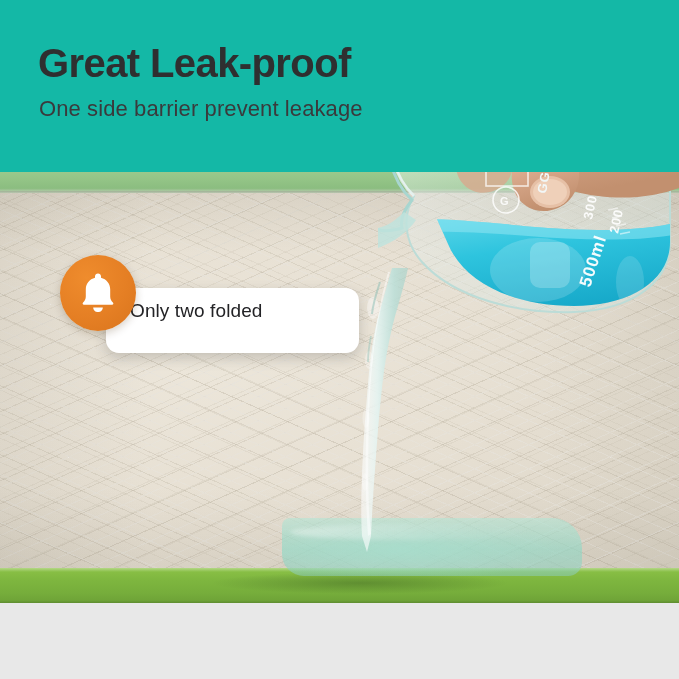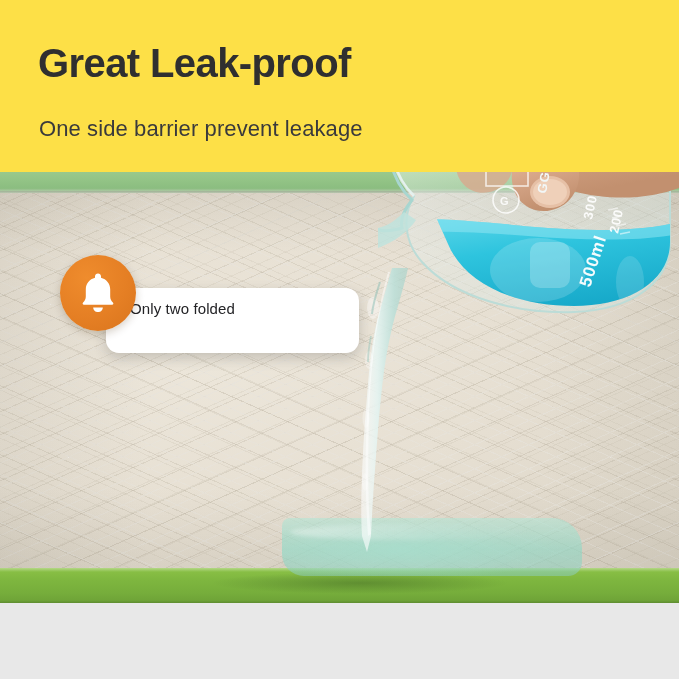--- a/index.html
+++ b/index.html
@@ -1,25 +1,25 @@
 <!DOCTYPE html>
 <html><head>
 <meta charset="utf-8">
 <style>
   html,body{margin:0;padding:0;background:#fff;}
   body{width:679px;height:679px;overflow:hidden;font-family:"Liberation Sans",sans-serif;}
 
   #scene{position:relative;width:679px;height:679px;background:#e8e8e8;overflow:hidden;}
 
   
-  .header{position:absolute;left:0;top:0;width:679px;height:172px;background:#fde047;z-index:20;}
+  .header{position:absolute;left:0;top:0;width:679px;height:172px;background:#14b8a6;z-index:20;}
   .headline{position:absolute;left:38px;top:42px;font-size:40px;font-weight:700;
             letter-spacing:-0.6px;color:#2f2f30;line-height:1.05;white-space:nowrap;}
   .subhead{position:absolute;left:39px;top:96px;font-size:22px;font-weight:400;
-           letter-spacing:0.1px;color:#3a3a3c;white-space:nowrap;margin-top:20px;}
+           letter-spacing:0.1px;color:#3a3a3c;white-space:nowrap;}
 
   
   .mat-wrap{position:absolute;left:0;top:168px;width:679px;height:435px;overflow:hidden;}
   .mat-top-edge{position:absolute;left:0;top:0;width:679px;height:26px;
       background:linear-gradient(180deg,#9ccb8f 0%,#93c486 45%,#8bbd80 78%,#cfd3c6 100%);}
   .mat-top-edge:after{content:"";position:absolute;left:0;bottom:0;width:100%;height:3px;
       background:linear-gradient(180deg,rgba(150,160,140,.55),rgba(190,195,180,0));}
   .mat-face{position:absolute;left:0;top:25px;width:679px;height:378px;
       background:
         radial-gradient(ellipse 520px 260px at 30% 45%, #ece6da 0%, #e7e0d3 55%, #ded7c9 100%);
@@ -62,21 +62,21 @@
   
   .stream{position:absolute;left:340px;top:268px;width:90px;height:290px;z-index:7;}
 
   
   .vessel{position:absolute;left:378px;top:92px;width:301px;height:248px;z-index:8;}
 
   
   .callout{position:absolute;left:60px;top:255px;width:300px;height:100px;z-index:30;}
   .bubble{position:absolute;left:46px;top:33px;width:253px;height:65px;background:#fff;
       border-radius:13px;box-shadow:0 5px 14px rgba(40,40,40,.20);}
-  .bubble-text{position:absolute;left:70px;top:44px;width:230px;font-size:15px;line-height:1.30;
+  .bubble-text{position:absolute;left:70px;top:44px;width:230px;font-size:19px;line-height:1.30;
       color:#232326;font-weight:500;letter-spacing:.1px;}
   .badge{position:absolute;left:0;top:0;width:76px;height:76px;border-radius:50%;
       background:radial-gradient(circle at 35% 30%, #ef8c2d 0%, #e57f24 55%, #d9741c 100%);
       box-shadow:0 3px 8px rgba(70,40,5,.22);}
   .bell{position:absolute;left:19px;top:16px;}
 </style>
 </head>
 <body>
 
 <div id="scene">

